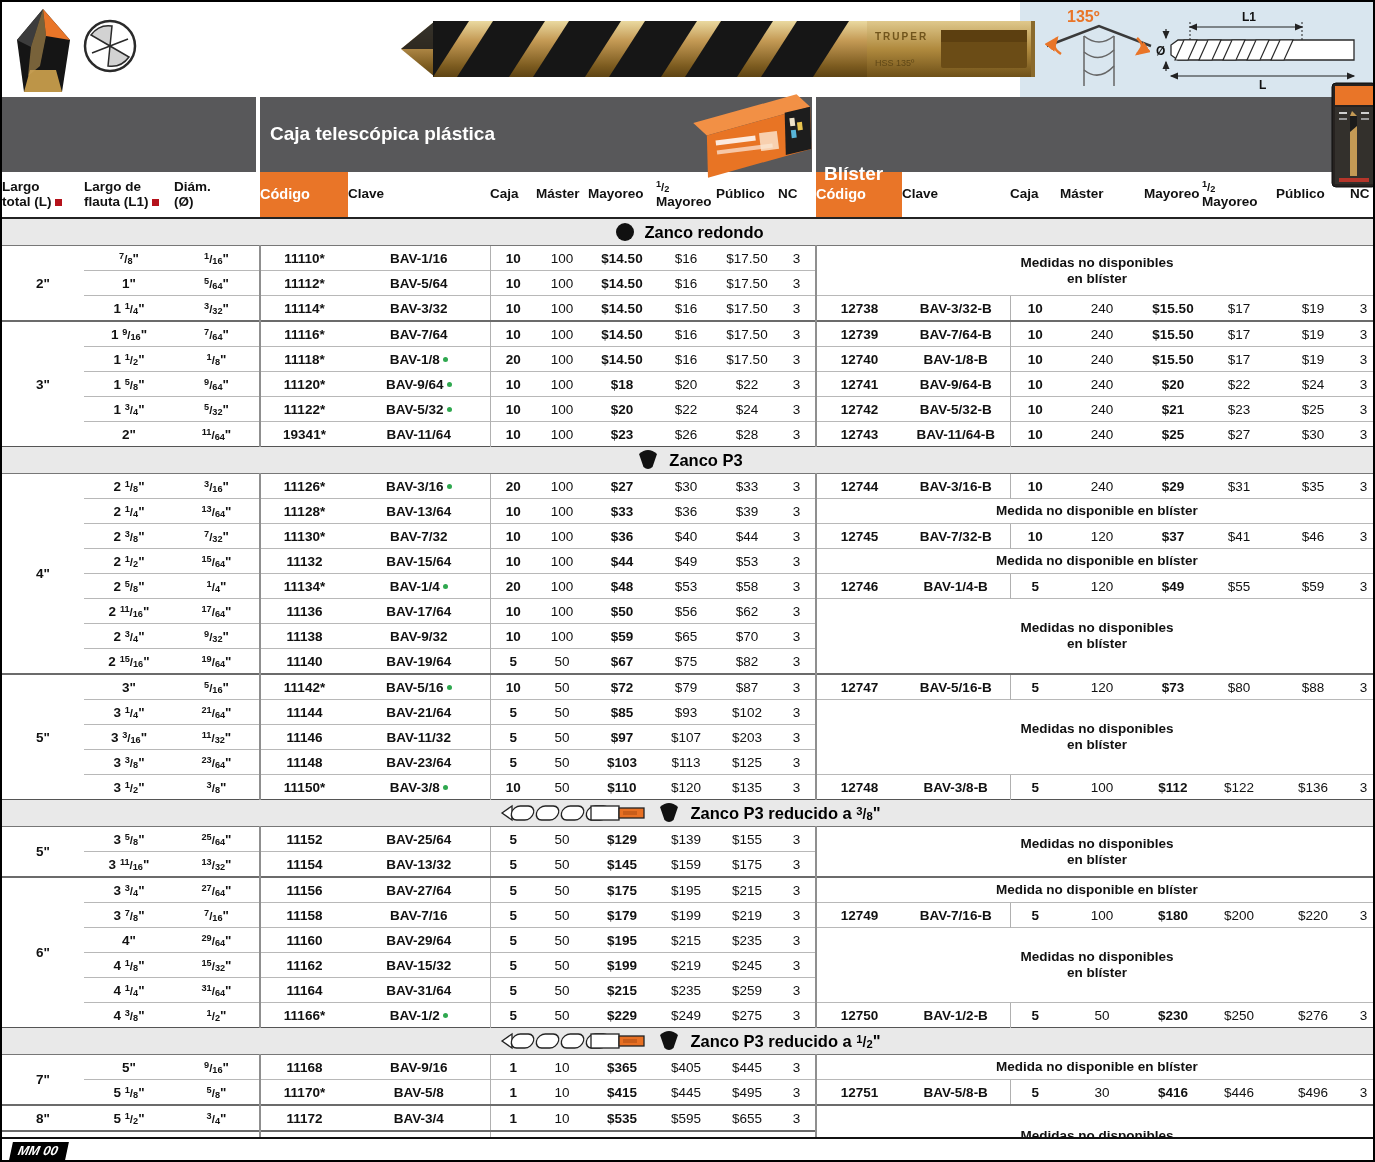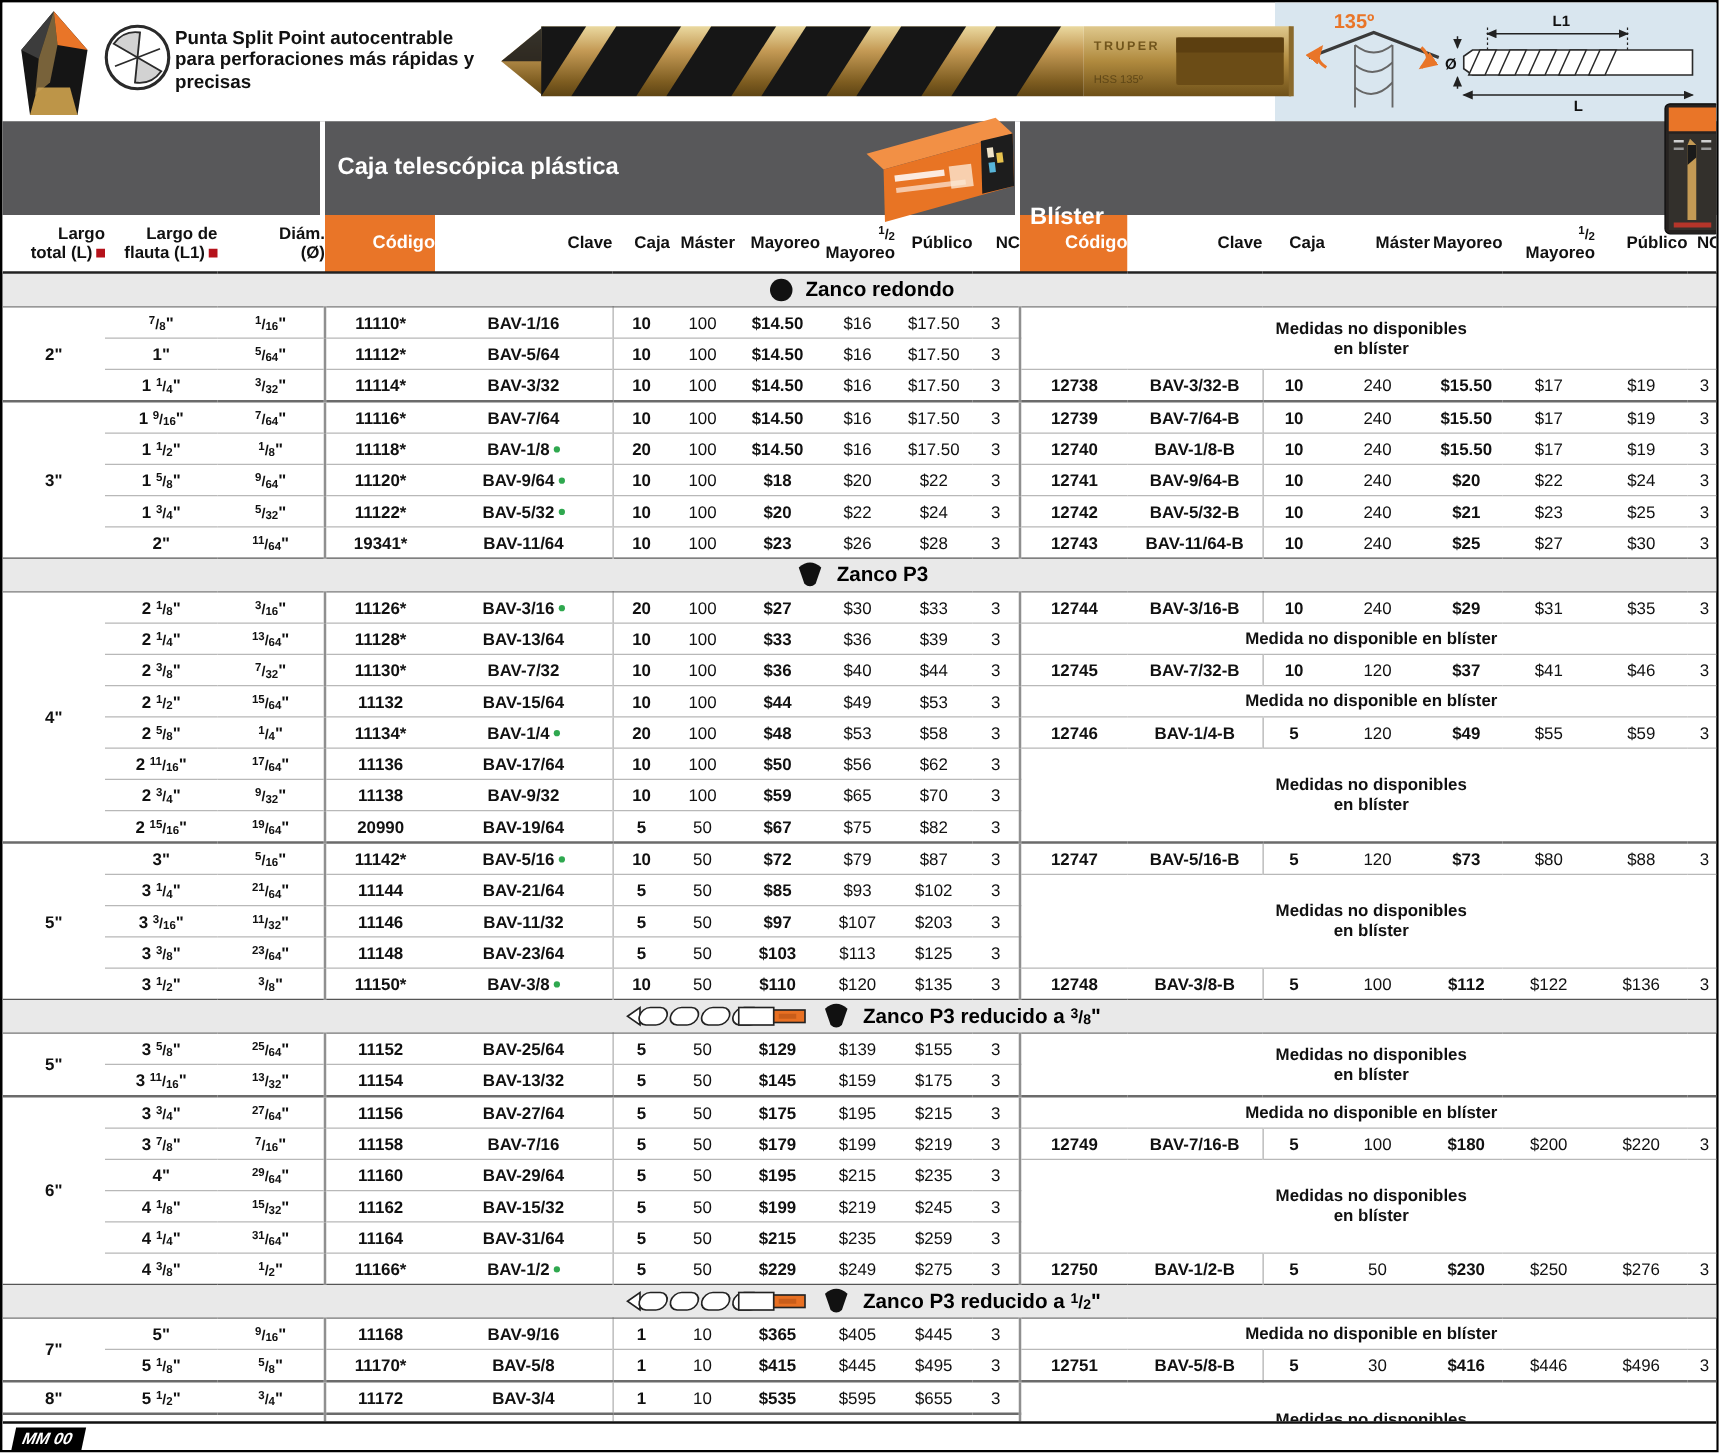--- a/index.html
+++ b/index.html
@@ -20,21 +20,21 @@
   .band-gap{position:absolute;top:95px;width:4px;height:75px;background:#fff;z-index:2;}
   .band-label{position:absolute;color:#fff;font-weight:bold;font-size:19px;top:121px;z-index:3;}
   .caja-label{left:268px;}
   .blister-label{left:822px;margin-top:40px;}
   .telescopic-box{position:absolute;left:683px;top:88px;z-index:6;}
   .blister-pack{position:absolute;left:1329px;top:80px;z-index:6;}
   
   table.price{position:absolute;top:170px;left:0;width:1375px;border-collapse:collapse;
               table-layout:fixed;}
   table.price th{background:#fff;color:#111;font-weight:bold;font-size:13.5px;line-height:1.08;
-              text-align:right;vertical-align:middle;height:45px;padding:0;
+              text-align:left;vertical-align:middle;height:45px;padding:0;
               border-bottom:2px solid #222;}
   table.price th.orange{background:var(--accent);color:#fff;font-size:14.5px;margin-top:20px;}
   table.price td{padding:0 1px;text-align:center;vertical-align:middle;height:24px;
               font-size:13.5px;color:#111;white-space:nowrap;overflow:hidden;
               border-top:1px solid #b8b8b8;}
   tr.section-row td{height:26px;background:var(--sectionBg);border-top:1px solid #555;
               border-bottom:1px solid #777;}
   .section-inner{display:flex;align-items:center;justify-content:center;gap:9px;}
   .section-title{font-weight:bold;font-size:16.5px;color:#000;}
   tr.section-row + tr td{border-top:none;}
@@ -79,21 +79,20 @@
       <polygon points="21,41 33,3 36,30 30,60 18,70" fill="#caa25a" opacity="0.55"></polygon>
     </svg>
 
     <svg class="split-point-icon" width="56" height="56" viewBox="0 0 56 56">
       <circle cx="28" cy="28" r="25" fill="#fff" stroke="#2a2a2a" stroke-width="2.5"></circle>
       <path d="M28,28 L9,17 Q17,6 30,8 Z" fill="#d2d2d2" stroke="#2a2a2a" stroke-width="1.5"></path>
       <path d="M28,28 L47,39 Q39,50 26,48 Z" fill="#d2d2d2" stroke="#2a2a2a" stroke-width="1.5"></path>
       <line x1="10" y1="35" x2="46" y2="21" stroke="#2a2a2a" stroke-width="1.5"></line>
     </svg>
 
-    <div class="feature-text">Punta Split Point autocentrable para perforaciones más rápidas y precisas</div>
 
     <svg class="drill-photo" width="640" height="82" viewBox="0 0 640 82">
       <defs>
         <linearGradient id="gold" x1="0" y1="0" x2="0" y2="1">
           <stop offset="0" stop-color="#ead9a0"></stop>
             <stop offset="0.35" stop-color="#c49a55"></stop>
           <stop offset="0.8" stop-color="#7d5c20"></stop>
             <stop offset="1" stop-color="#5e4414"></stop>
         </linearGradient>
         <linearGradient id="gold2" x1="0" y1="0" x2="0" y2="1">
@@ -512,21 +511,21 @@
           <td class="c-caja vl2">10</td>
           <td class="c-master">100</td>
           <td class="c-mayo">$59</td>
           <td class="c-half">$65</td>
           <td class="c-pub c-publico">$70</td>
           <td class="c-nc">3</td>
         </tr>
         <tr class="data">
           <td class="c-fl">2 <span class="fn">15</span><span class="fsl">/</span><span class="fd">16</span>"</td>
           <td class="c-di"><span class="fn">19</span><span class="fsl">/</span><span class="fd">64</span>"</td>
-          <td class="c-code vL">20990</td>
+          <td class="c-code vL">11140</td>
           <td class="c-clave">BAV-19/64</td>
           <td class="c-caja vl2">5</td>
           <td class="c-master">50</td>
           <td class="c-mayo">$67</td>
           <td class="c-half">$75</td>
           <td class="c-pub c-publico">$82</td>
           <td class="c-nc">3</td>
         </tr>
         <tr class="data grp">
           <td class="c-largo" rowspan="5">5"</td>

